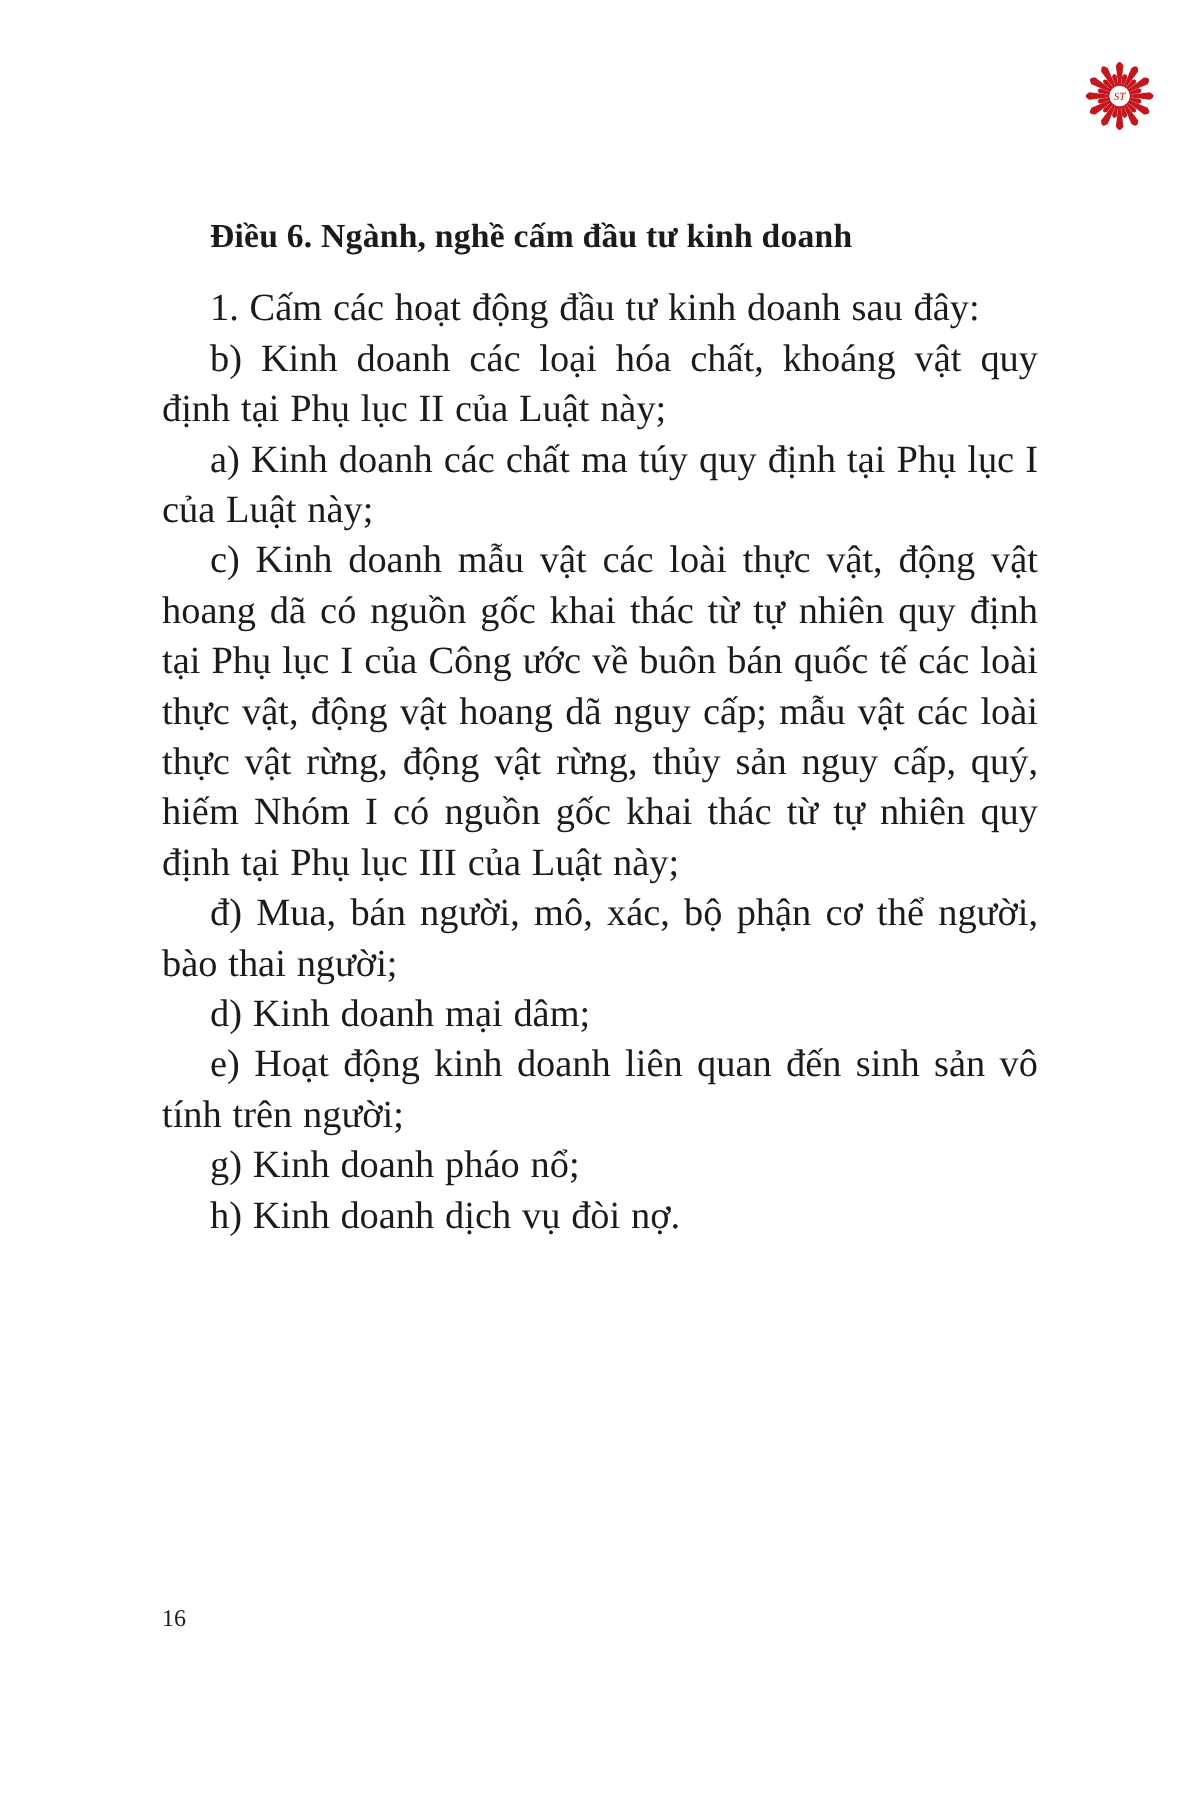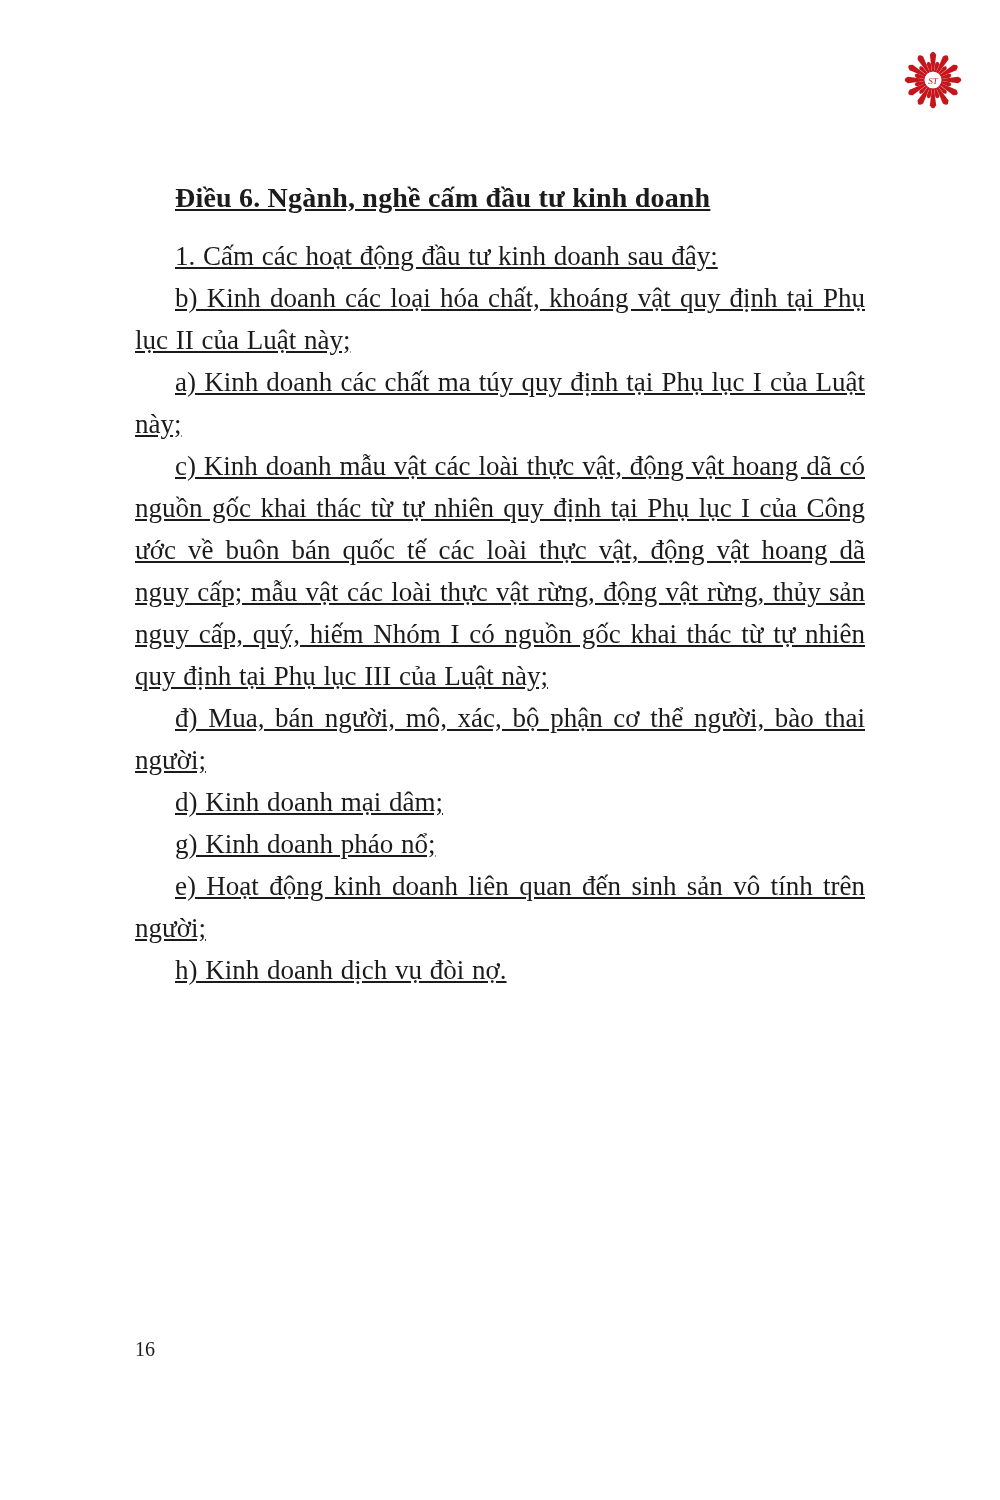--- a/index.html
+++ b/index.html
@@ -28,30 +28,28 @@
     left: 135px;
     top: 182px;
     width: 730px;
   }
   .article-title {
     font-size: 28px;
     font-weight: bold;
     margin: 0 0 21px 0;
     text-indent: 40px;
     letter-spacing: 0.2px;
-    text-decoration: underline;
   }
   .para {
-    font-size: 27px;
+    font-size: 32px;
     line-height: 42px;
     margin: 0;
     text-align: justify;
     text-indent: 40px;
     word-spacing: 1px;
-    text-decoration: underline;
   }
   .page-number {
     position: absolute;
     left: 135px;
     top: 1338px;
     font-size: 20px;
   }
 </style>
 </head>
 <body>
@@ -98,21 +96,21 @@
 
   <div class="content">
     <h1 class="article-title">Điều 6. Ngành, nghề cấm đầu tư kinh doanh</h1>
     <div>
         <p class="para">1. Cấm các hoạt động đầu tư kinh doanh sau đây:</p>
         <p class="para">b) Kinh doanh các loại hóa chất, khoáng vật quy định tại Phụ lục II của Luật này;</p>
         <p class="para">a) Kinh doanh các chất ma túy quy định tại Phụ lục I của Luật này;</p>
         <p class="para">c) Kinh doanh mẫu vật các loài thực vật, động vật hoang dã có nguồn gốc khai thác từ tự nhiên quy định tại Phụ lục I của Công ước về buôn bán quốc tế các loài thực vật, động vật hoang dã nguy cấp; mẫu vật các loài thực vật rừng, động vật rừng, thủy sản nguy cấp, quý, hiếm Nhóm I có nguồn gốc khai thác từ tự nhiên quy định tại Phụ lục III của Luật này;</p>
         <p class="para">đ) Mua, bán người, mô, xác, bộ phận cơ thể người, bào thai người;</p>
         <p class="para">d) Kinh doanh mại dâm;</p>
+        <p class="para">e) Hoạt động kinh doanh liên quan đến sinh sản vô tính trên người;</p>
         <p class="para">g) Kinh doanh pháo nổ;</p>
-        <p class="para">e) Hoạt động kinh doanh liên quan đến sinh sản vô tính trên người;</p>
         <p class="para">h) Kinh doanh dịch vụ đòi nợ.</p>
       </div>
   </div>
 
   <div class="page-number">16</div>
 
 </div>
 
 </body></html>

